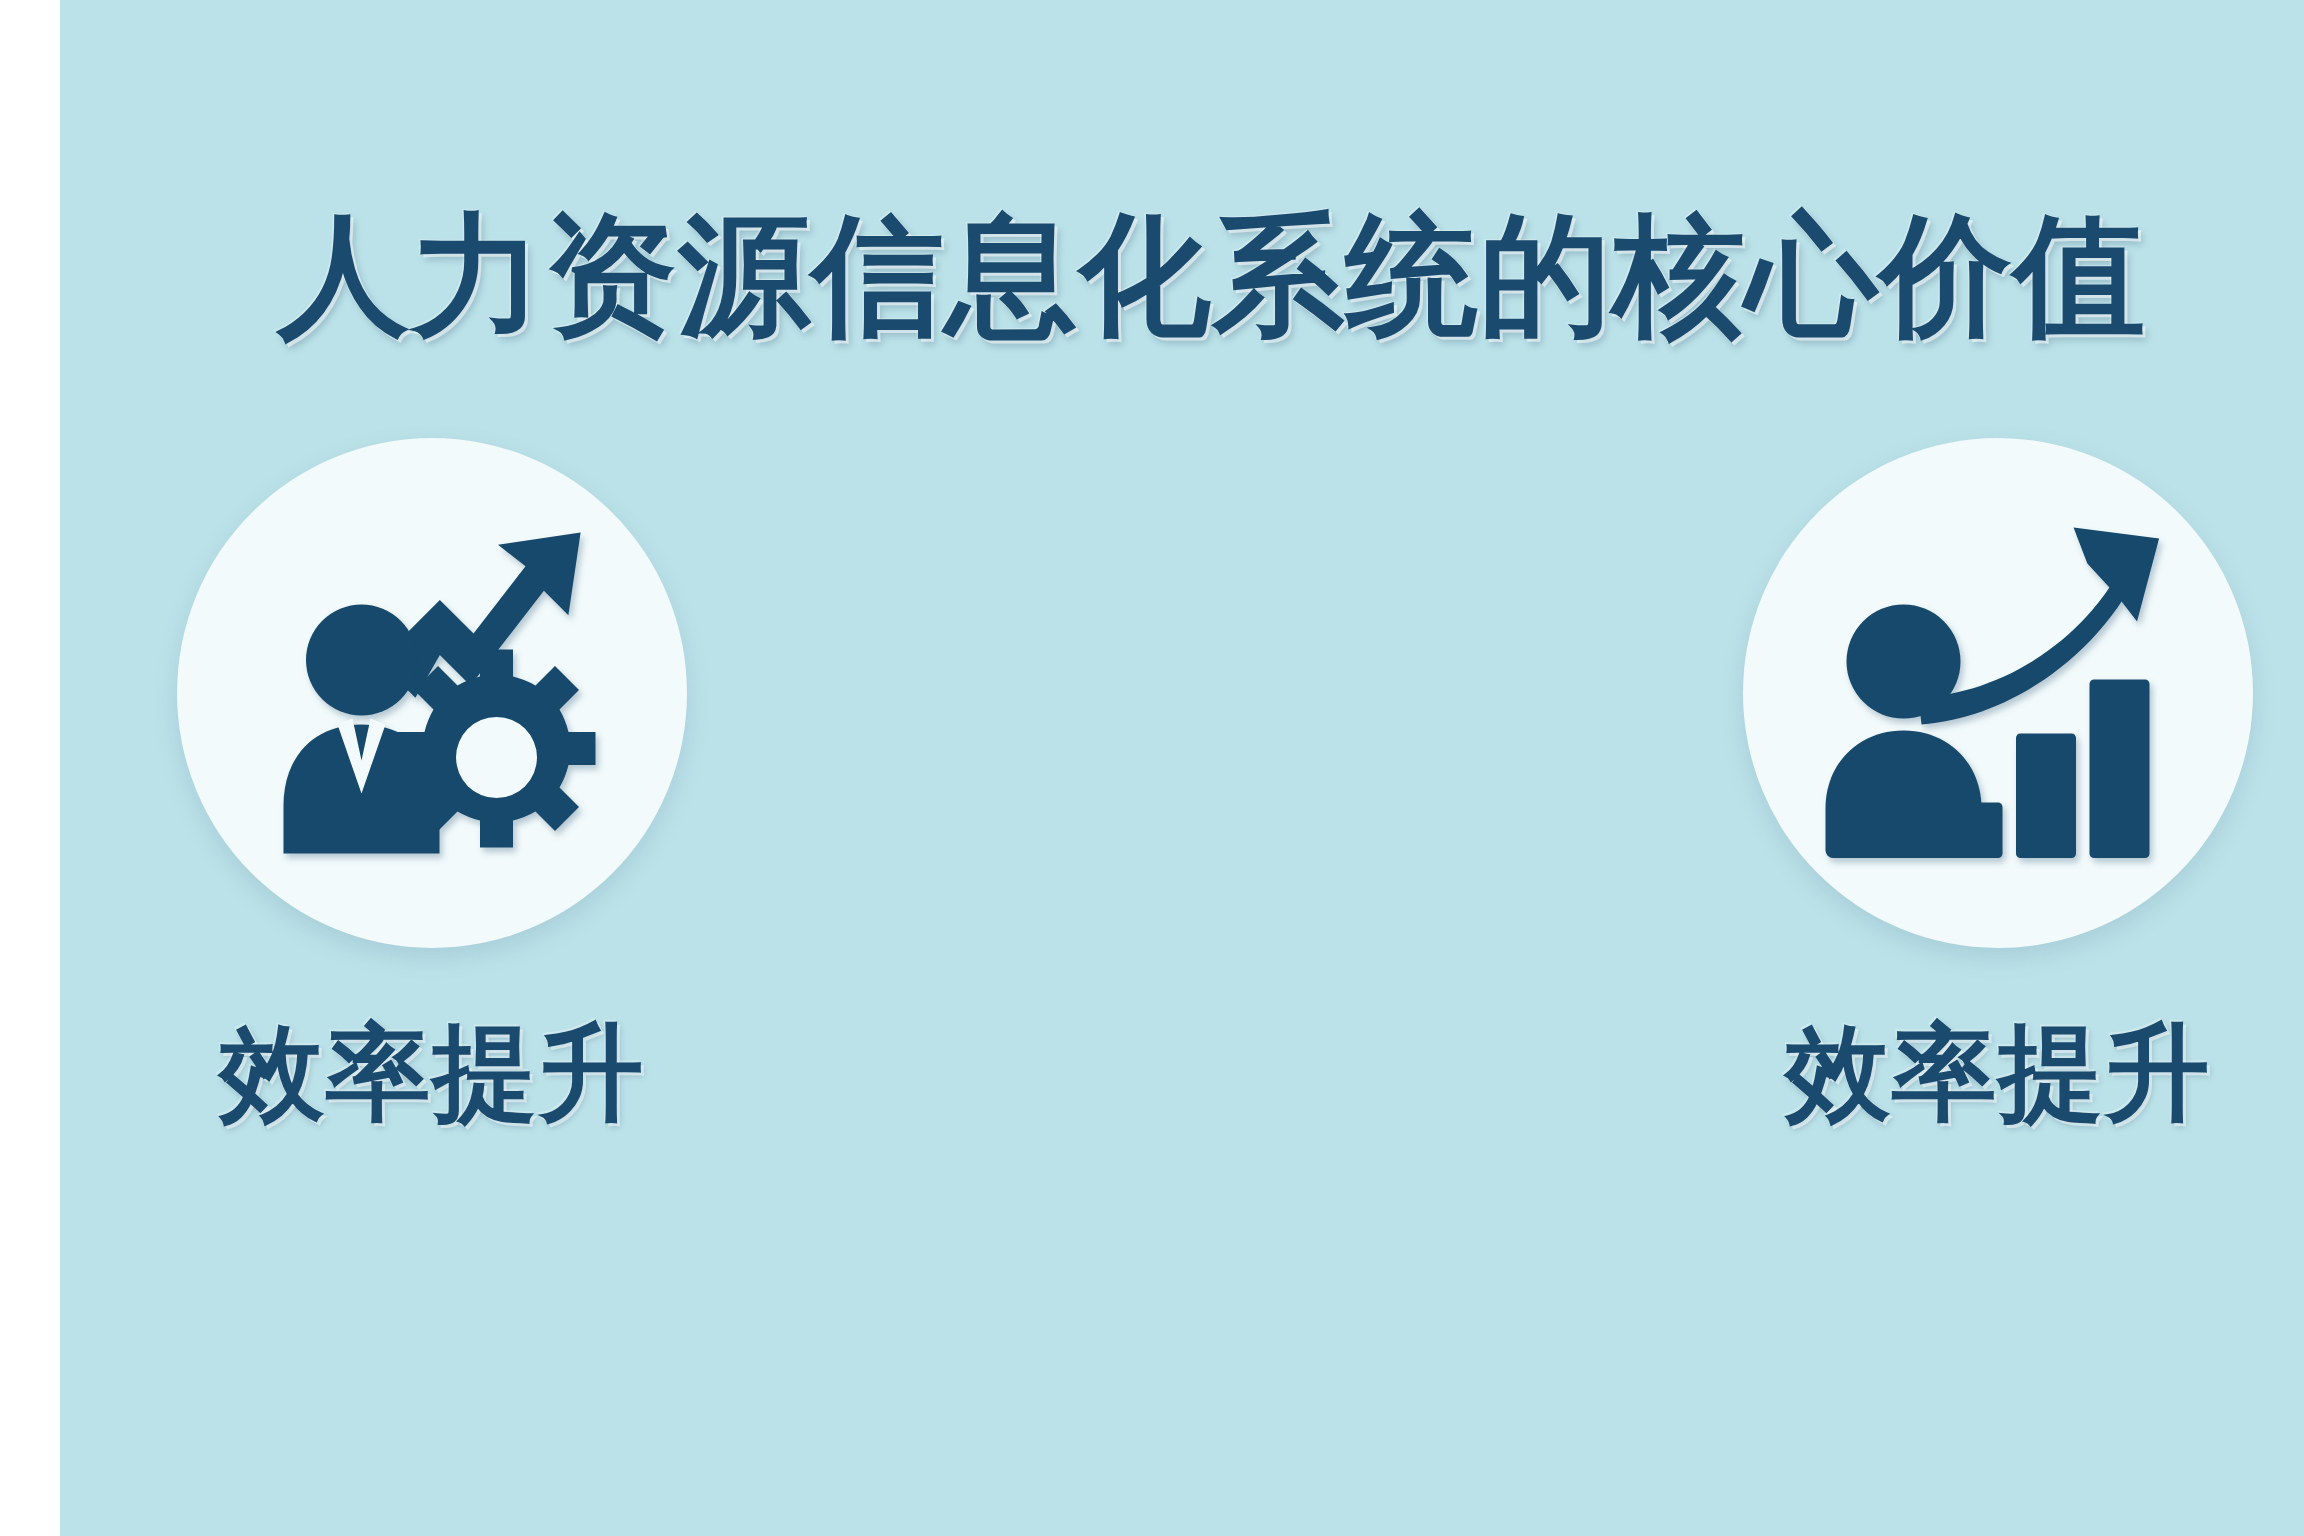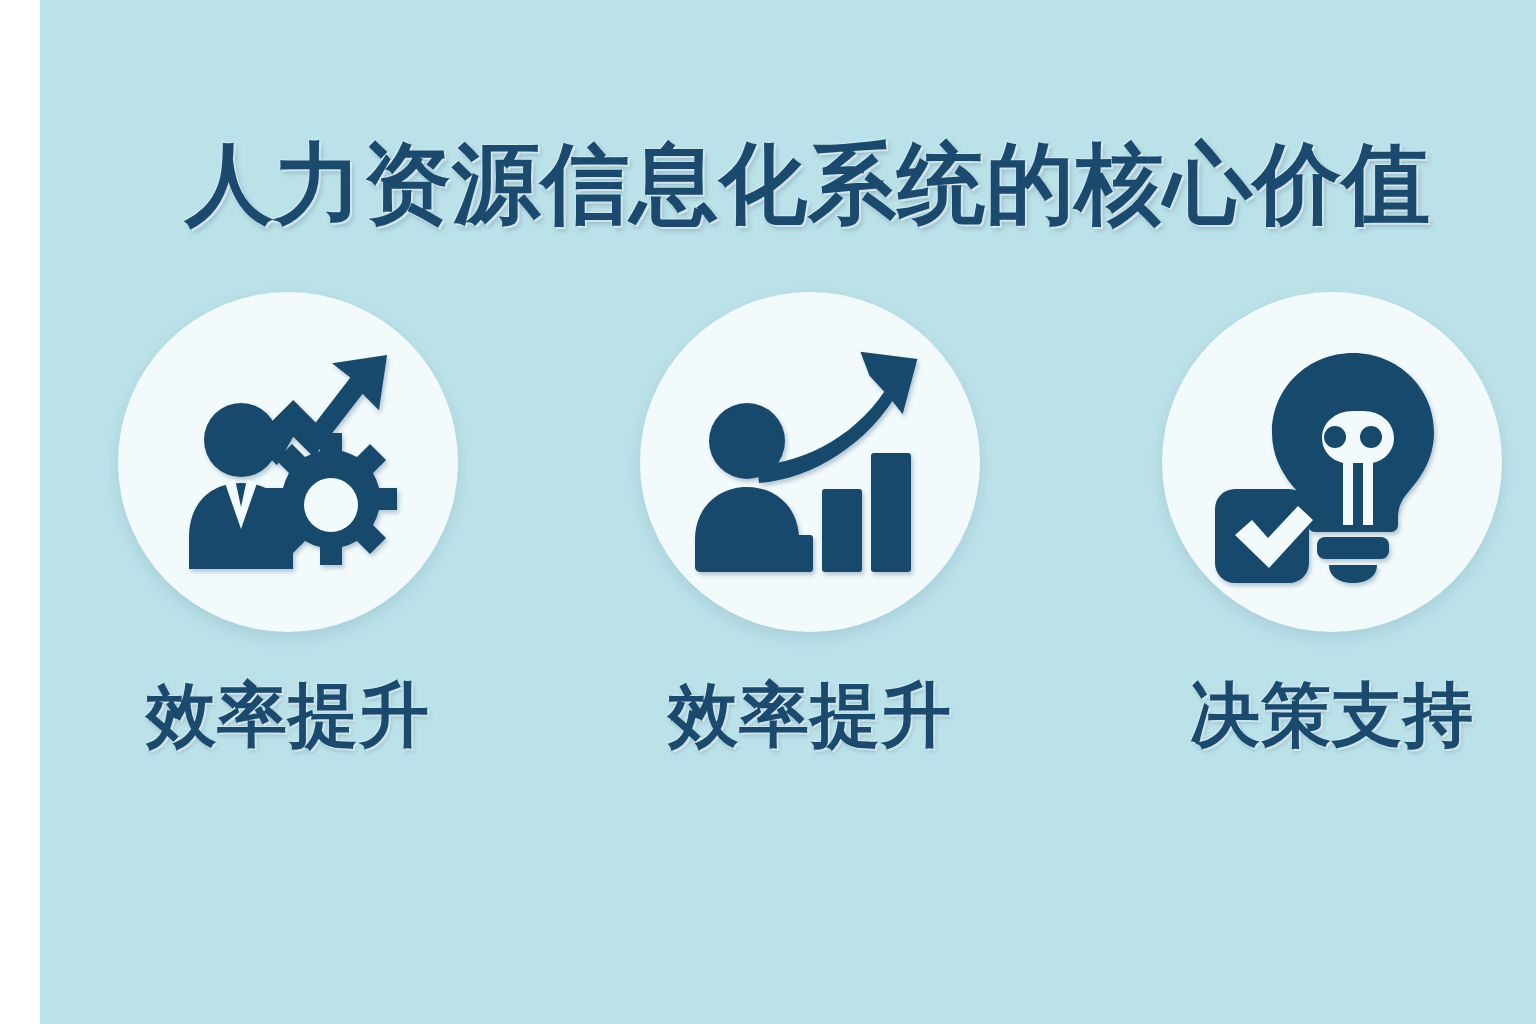--- a/index.html
+++ b/index.html
@@ -161,59 +161,15 @@
 
             <rect x="90" y="198" width="38" height="37" rx="3"></rect>
             <rect x="137" y="152" width="40" height="83" rx="3"></rect>
             <rect x="186" y="116" width="40" height="119" rx="3"></rect>
           </g>
         </svg>
       </div>
       <div class="card-label">效率提升</div>
     </div>
 
-    <div class="card">
-      <div class="icon-circle">
-        <svg width="250" height="250" viewBox="0 0 250 250">
-          <g fill="#16496b">
-
-            <path d="M146 16
-                     c -45 0 -81 35 -81 79
-                     c 0 26 12 44 24 58
-                     c 8 9 12 17 12 27
-                     v 8
-                     a 7 7 0 0 0 7 7
-                     h 76
-                     a 7 7 0 0 0 7 -7
-                     v -8
-                     c 0 -10 4 -18 12 -27
-                     c 12 -14 24 -32 24 -58
-                     c 0 -44 -36 -79 -81 -79 Z"></path>
-
-            <path d="M146 74
-                     c -18 0 -31 12 -31 27
-                     c 0 13 9 22 21 25
-                     v 62
-                     h 10
-                     v -62
-                     c 0 0 0 0 0 0
-                     h 10
-                     v 62
-                     h 10
-                     v -62
-                     c 12 -3 21 -12 21 -25
-                     c 0 -15 -13 -27 -31 -27 Z" fill="#f2fafb"></path>
-            <circle cx="128" cy="100" r="11" fill="#16496b"></circle>
-            <circle cx="164" cy="100" r="11" fill="#16496b"></circle>
-
-            <rect x="110" y="200" width="72" height="22" rx="8"></rect>
-            <path d="M122 228 h48 c0 12 -11 18 -24 18 s-24 -6 -24 -18 Z"></path>
-
-            <rect x="8" y="152" width="94" height="94" rx="20"></rect>
-            <path d="M28 198 l17 -15 l16 18 l30 -32 l15 14 l-44 48 Z" fill="#f2fafb"></path>
-          </g>
-        </svg>
-      </div>
-      <div class="card-label">决策支持</div>
-    </div>
 
   </div>
 </div>
 
 </body></html>

